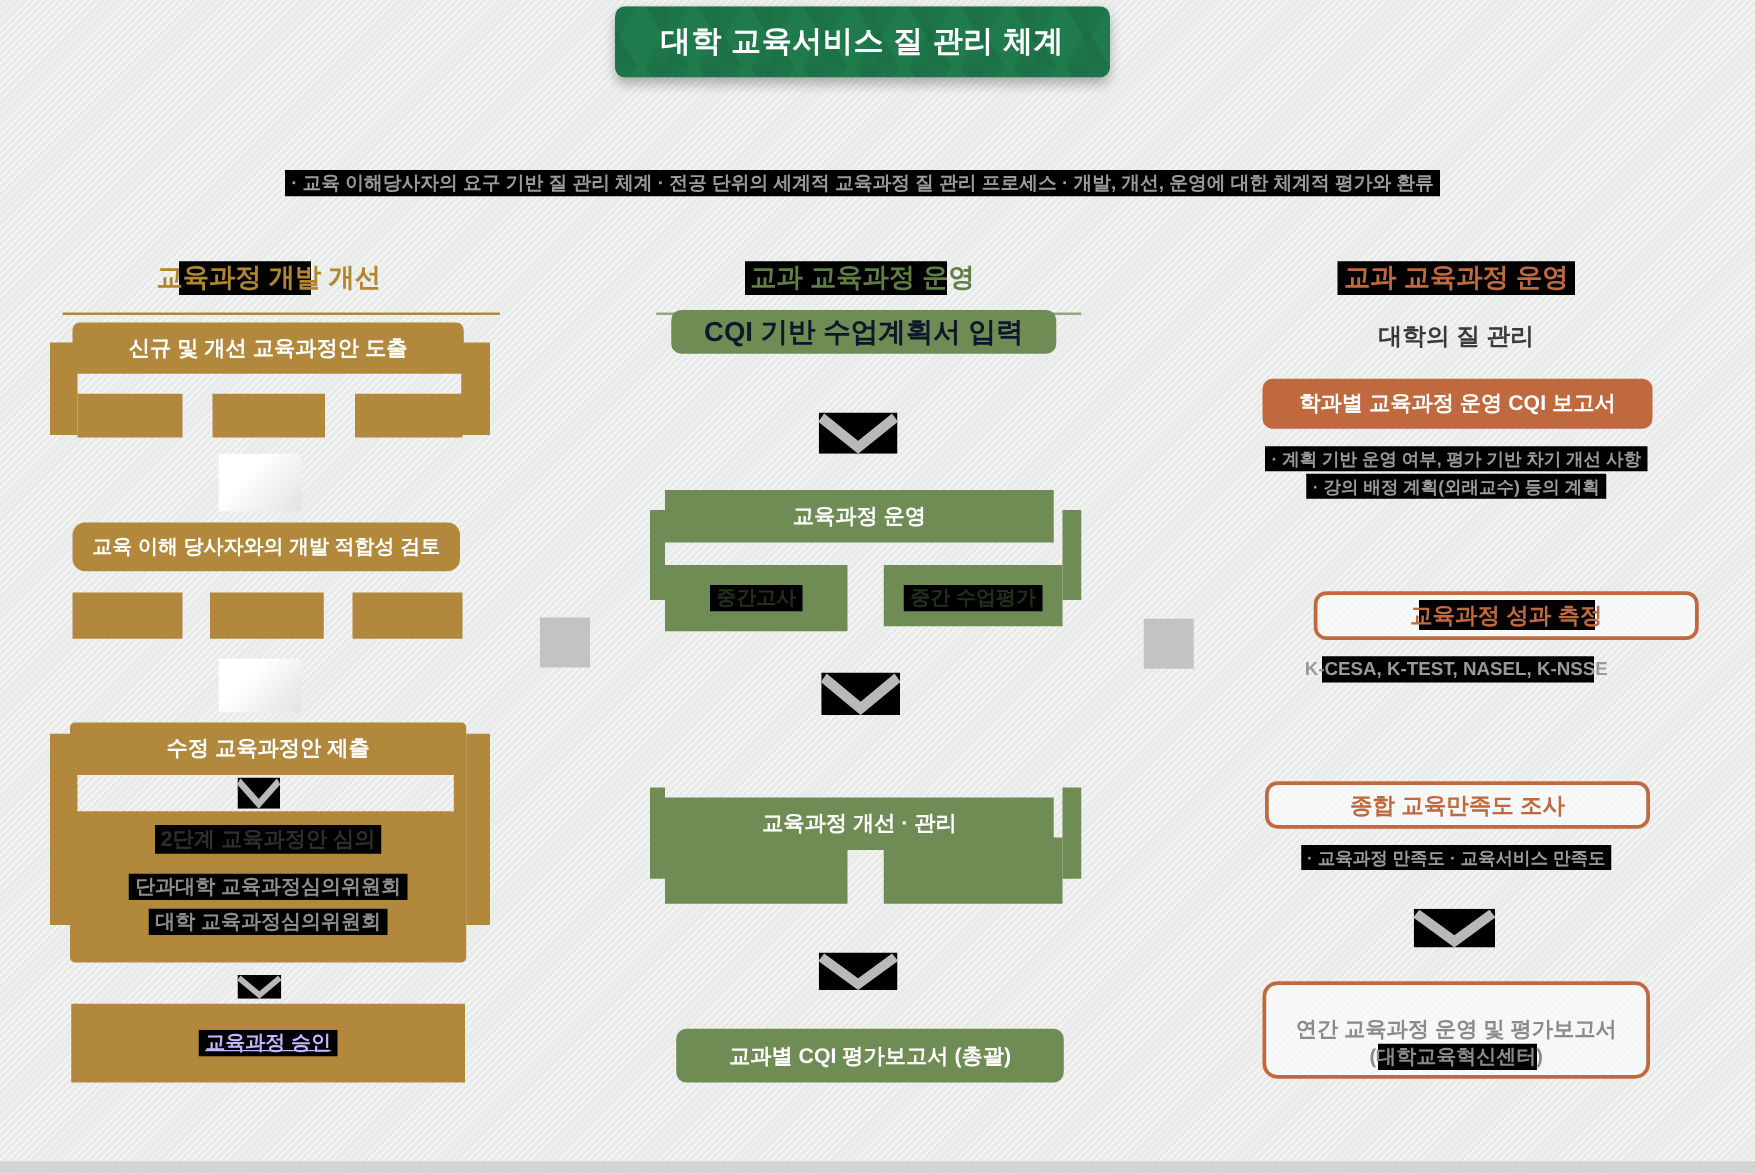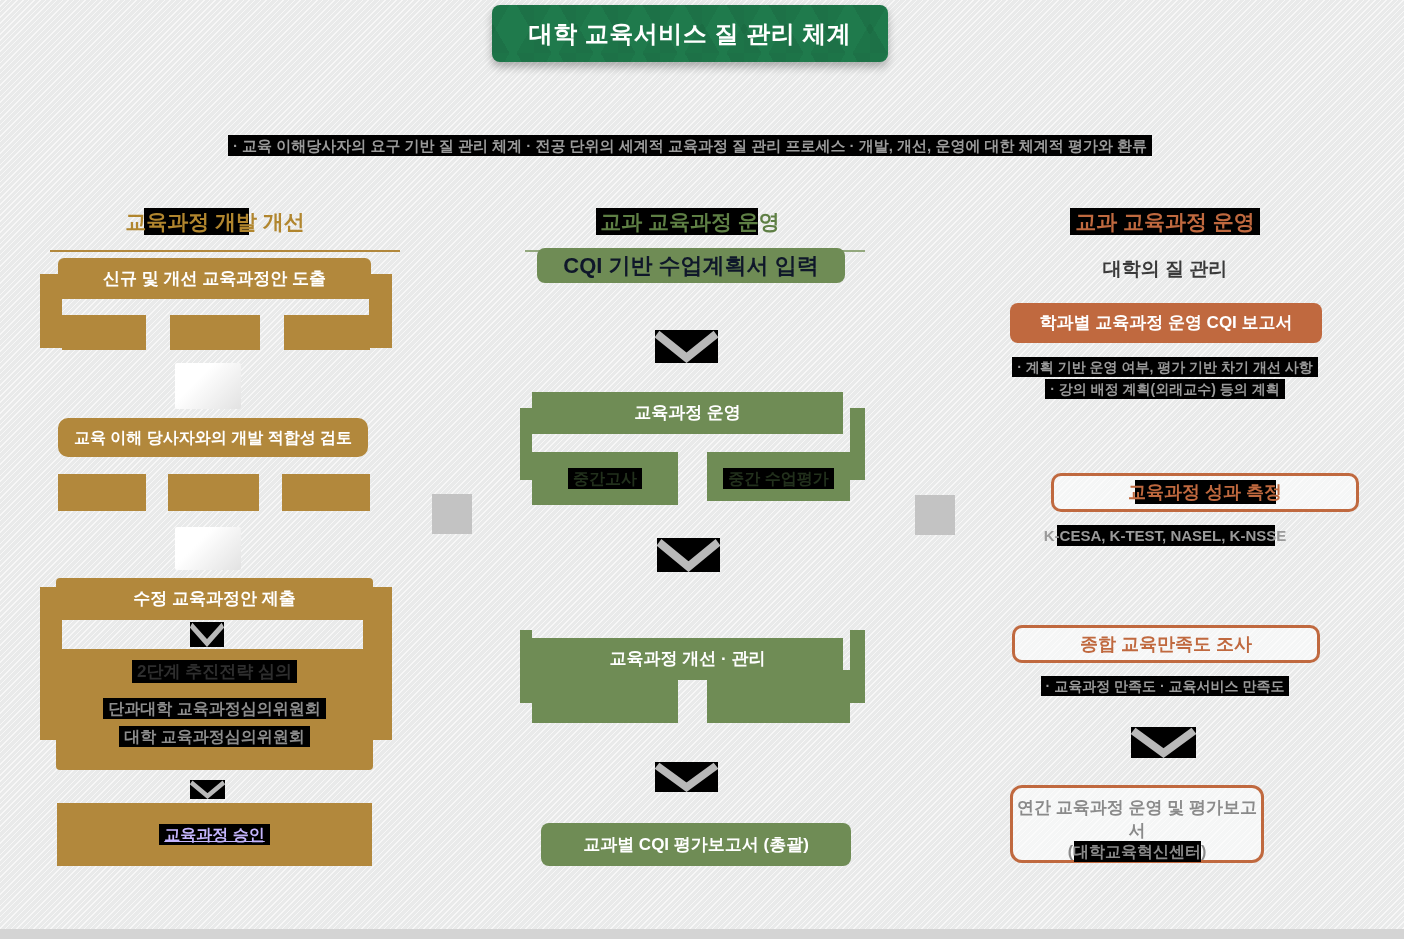--- a/index.html
+++ b/index.html
@@ -94,21 +94,21 @@
   #r-sub{left:1015px;top:256px;width:300px;font-size:19px;color:#3a3a3a;}
   #r-box1{left:1010px;top:303px;width:312px;height:40px;border-radius:8px;
     color:#fff;font-weight:bold;font-size:17px;line-height:40px;text-align:center;}
   #r-note1a{left:1000px;top:359px;width:330px;font-size:14px;}
   #r-note1b{left:1000px;top:381px;width:330px;font-size:14px;}
   #r-box2{left:1012px;top:473px;width:308px;height:39px;font-size:18px;line-height:33px;color:#c0693f;margin-left:39px;}
   #r-note2{left:1000px;top:527px;width:330px;font-size:15px;}
   #r-box3{left:1012px;top:625px;width:308px;height:38px;font-size:18px;line-height:32px;color:#c0693f;}
   #r-note3{left:1000px;top:678px;width:330px;font-size:14px;}
   #r-chev{left:1131px;top:727px;width:65px;height:31px;}
-  #r-box4{left:1010px;top:785px;width:254px;height:78px;border-radius:12px;padding-top:8px;}
+  #r-box4{left:1010px;top:785px;width:310px;height:78px;border-radius:12px;padding-top:24px;}
   #r-box4 .line1{font-size:17px;color:#8a8a8a;font-weight:bold;}
   #r-box4 .line2{font-size:16px;color:#8a8a8a;font-weight:bold;margin-top:0;}
   #sq1{left:432px;top:494px;}
   #sq2{left:915px;top:495px;}
   #bottom-bar{left:0;top:929px;width:1404px;height:10px;background:#d4d4d4;}
 </style>
 </head>
 <body>
 
 <div id="canvas">
@@ -143,21 +143,21 @@
   <div class="abs gold" id="l3-sh-l"></div>
   <div class="abs gold" id="l3-sh-r"></div>
   <div class="abs" id="l3-gap"></div>
   <div class="chev" id="l3-chev">
     <svg viewBox="0 0 64 32" preserveAspectRatio="none">
         <rect width="64" height="32" fill="#000"></rect>
         <path d="M2 4 L32 27 L62 4" stroke="#b9b9b9" stroke-width="8" fill="none"></path>
       </svg>
   </div>
   <div class="lbl white" id="l3-t1">수정 교육과정안 제출</div>
-  <div class="lbl" id="l3-t2"><span class="hl">2단계 추진전략 심의</span></div>
+  <div class="lbl" id="l3-t2"><span class="hl">2단계 교육과정안 심의</span></div>
   <div class="lbl" id="l3-t3"><span class="hl dgray">단과대학 교육과정심의위원회</span></div>
   <div class="lbl" id="l3-t4"><span class="hl dgray">대학 교육과정심의위원회</span></div>
 
   <div class="chev" id="chev-l1">
     <svg viewBox="0 0 64 32" preserveAspectRatio="none">
         <rect width="64" height="32" fill="#000"></rect>
         <path d="M2 4 L32 27 L62 4" stroke="#b9b9b9" stroke-width="8" fill="none"></path>
       </svg>
   </div>
 

